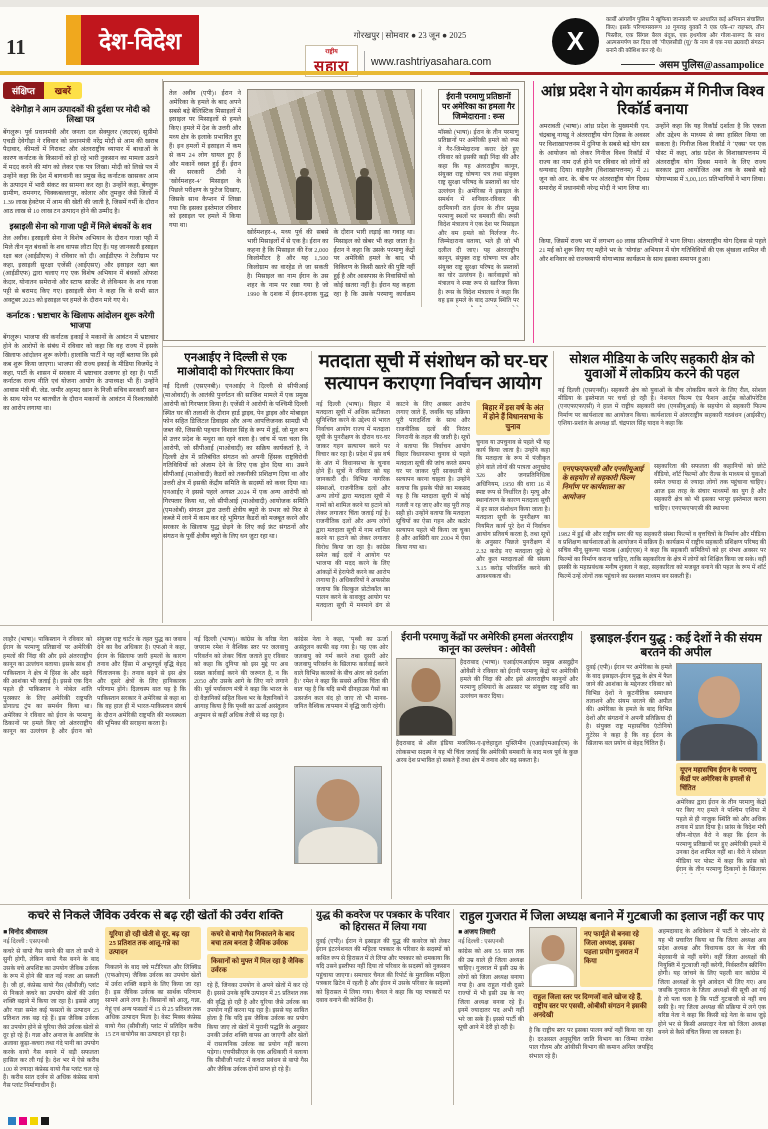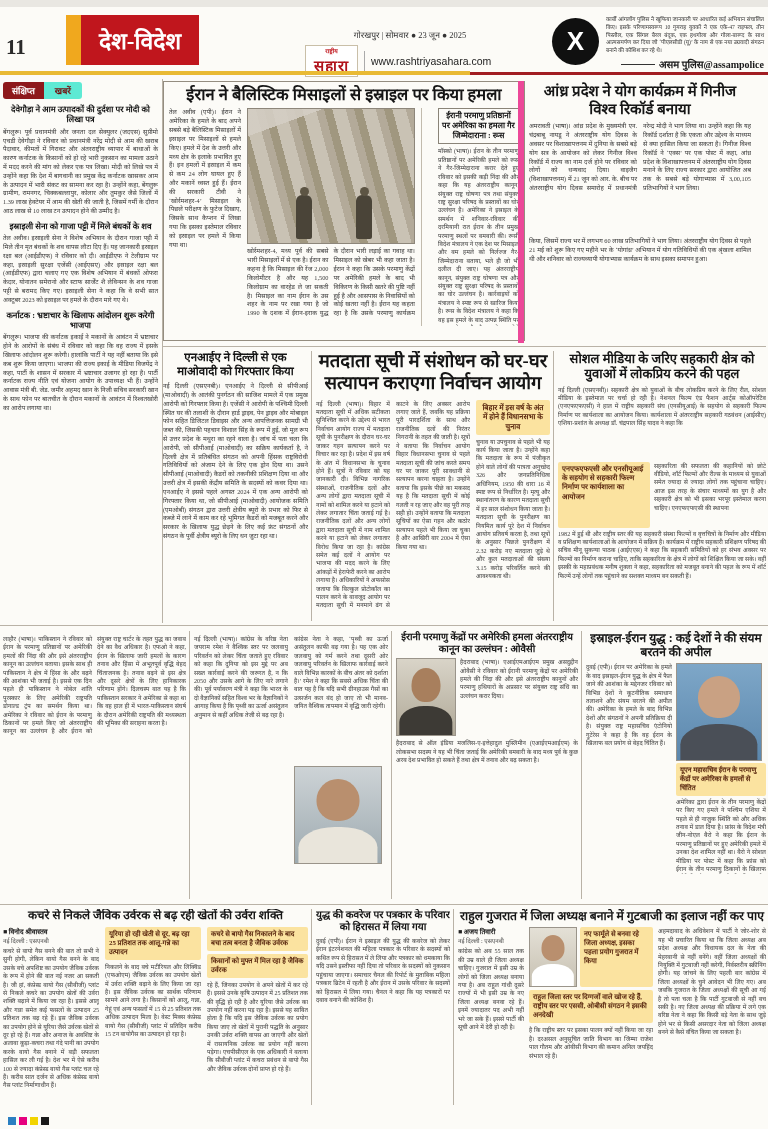--- a/index.html
+++ b/index.html
@@ -26,21 +26,21 @@
   .photo-rubble{border:1px solid #8d867a;background:
       linear-gradient(160deg,rgba(212,206,196,.9) 0 14%,rgba(0,0,0,0) 14%),
       repeating-linear-gradient(75deg,#c9c2b4 0 13px,#b3aa99 13px 21px,#a0977f 21px 29px),
       repeating-linear-gradient(-20deg,rgba(120,112,98,.5) 0 6px,rgba(0,0,0,0) 6px 26px),
       linear-gradient(#d8d1c4,#968c7a);}
   .soldier{position:absolute;bottom:4px;width:16px;height:44px;background:#4a4438;
            border-radius:6px 6px 2px 2px;}
   .soldier::before{content:"";position:absolute;top:-8px;left:4px;width:9px;height:9px;
            background:#5d5544;border-radius:50%;}
   .badge-l{background:#8e191b;color:#fff;font-weight:bold;font-size:9px;padding:2px 9px;border-radius:3px 0 0 3px;}
-  .badge-r{background:#5eead4;color:#73100f;font-weight:bold;font-size:9px;padding:2px 11px;border-radius:0 3px 3px 0;}
+  .badge-r{background:#fde047;color:#73100f;font-weight:bold;font-size:9px;padding:2px 11px;border-radius:0 3px 3px 0;}
   .brief-title{font-size:8.3px;font-weight:bold;text-align:center;color:#151515;margin:6px 0 2px;line-height:1.25;}
   .sub-box-title{border:1px solid #8a8478;padding:2px 3px;font-size:8px;font-weight:bold;
            text-align:center;color:#151515;line-height:1.25;margin-bottom:3px;}
   .colrow{display:flex;gap:6px;}
   .byline{font-size:6.8px;font-weight:bold;color:#222;}
   .byline-sub{font-size:6.2px;color:#444;}
   .sq{display:inline-block;width:8px;height:8px;margin-right:3px;}
 </style>
 </head>
 <body>
@@ -93,38 +93,37 @@
       <div class="brief-title">इस्राइली सेना को गाजा पट्टी में मिले बंधकों के शव</div>
       <div class="body-txt">तेल अवीव। इस्राइली सेना ने विशेष अभियान के दौरान गाजा पट्टी में मिले तीन मृत बंधकों के शव वापस लौटा दिए हैं। यह जानकारी इस्राइल रक्षा बल (आईडीएफ) ने रविवार को दी। आईडीएफ ने टेलीग्राम पर कहा, इस्राइली सुरक्षा एजेंसी (आईएसए) और इस्राइल रक्षा बल (आईडीएफ) द्वारा चलाए गए एक विशेष अभियान में बंधकों ओफरा केदार, योनातन समेरानो और स्टाफ सार्जेंट शै लेविन्सन के शव गाजा पट्टी से बरामद किए गए। इस्राइली सेना ने कहा कि वे सभी सात अक्टूबर 2023 को इस्राइल पर हमले के दौरान मारे गए थे।</div>
     </div>
     <div>
       <div class="brief-title">कर्नाटक : भ्रष्टाचार के खिलाफ आंदोलन शुरू करेगी भाजपा</div>
       <div class="body-txt">बेंगलुरू। भाजपा की कर्नाटक इकाई ने मकानों के आवंटन में भ्रष्टाचार होने के आरोपों के संबंध में रविवार को कहा कि वह राज्य में इसके खिलाफ आंदोलन शुरू करेगी। हालांकि पार्टी ने यह नहीं बताया कि इसे कब शुरू किया जाएगा। भाजपा की राज्य इकाई के मीडिया विजयेंद्र ने कहा, पार्टी के शासन में सरकार में भ्रष्टाचार उजागर हो रहा है। पार्टी कर्नाटक राज्य नीति एवं योजना आयोग के उपाध्यक्ष भी हैं। उन्होंने आवास मंत्री बी. जेड. जमीर अहमद खान के निजी सचिव सरकारी खान के साथ फोन पर बातचीत के दौरान मकानों के आवंटन में रिश्वतखोरी का आरोप लगाया था।</div>
     </div>
   </div>
 
   <div class="abs clip" style="left:163px;top:74px;width:362px;height:260px;border:1px solid #948d80;padding:3px 5px;box-sizing:border-box;">
-    <div class="hd" style="font-size:16.5px;">ईरान ने बैलिस्टिक मिसाइलों से इस्राइल पर किया हमला</div>
     <div class="colrow" style="margin-top:4px;height:218px;overflow:hidden;">
       <div class="body-txt clip" style="width:72px;">तेल अवीव (एपी)। ईरान ने अमेरिका के हमले के बाद अपने सबसे बड़े बैलिस्टिक मिसाइलों में इस्राइल पर मिसाइलों से हमले किए। हमले में देश के उत्तरी और मध्य क्षेत्र के इलाके प्रभावित हुए हैं। इन हमलों में इस्राइल में कम से कम 24 लोग घायल हुए हैं और मकानें ध्वस्त हुई हैं। ईरान की सरकारी टीवी ने ‘खोर्रमशहर-4’ मिसाइल के पिछले परीक्षण के फुटेज दिखाए, जिसके साथ कैप्शन में लिखा गया कि इसका इस्तेमाल रविवार को इस्राइल पर हमले में किया गया था।</div>
       <div style="width:168px;">
         <div class="photo-rubble" style="position:relative;width:166px;height:134px;">
           <div class="soldier" style="left:48px;"></div>
           <div class="soldier" style="left:108px;"></div>
         </div>
         <div class="body-txt clip" style="margin-top:3px;height:78px;column-count:2;column-gap:5px;">खोर्रमशहर-4, मध्य पूर्व की सबसे भारी मिसाइलों में से एक है। ईरान का कहना है कि मिसाइल की रेंज 2,000 किलोमीटर है और यह 1,500 किलोग्राम का वारहेड ले जा सकती है। मिसाइल का नाम ईरान के उस शहर के नाम पर रखा गया है जो 1990 के दशक में ईरान-इराक युद्ध के दौरान भारी लड़ाई का गवाह था। मिसाइल को खेबर भी कहा जाता है। ईरान ने कहा कि उसके परमाणु केंद्रों पर अमेरिकी हमले के बाद भी विकिरण के किसी खतरे की पुष्टि नहीं हुई है और आसपास के निवासियों को कोई खतरा नहीं है। ईरान यह कहता रहा है कि उसके परमाणु कार्यक्रम सिर्फ शांतिपूर्ण उद्देश्यों के लिए हैं, साथ ही अमेरिकी खुफिया एजेंसियों का अनुमान है कि ईरान सक्रिय रूप से हथियार निर्मित नहीं कर रहा है। हालांकि ट्रंप और इस्राइल के नेताओं ने दावा किया कि ईरान जल्द परमाणु हथियार तैयार कर सकता है, जिससे पहले एक अवनत खतरा बन जाएगा।</div>
       </div>
       <div class="clip" style="flex:1;border-left:1px solid #c2bbad;padding-left:16px;">
         <div class="sub-box-title">ईरानी परमाणु प्रतिष्ठानों पर अमेरिका का हमला गैर जिम्मेदाराना : रूस</div>
         <div class="body-sm">मॉस्को (भाषा)। ईरान के तीन परमाणु प्रतिष्ठानों पर अमेरिकी हमले को रूस ने गैर-जिम्मेदाराना करार देते हुए रविवार को इसकी कड़ी निंदा की और कहा कि यह अंतरराष्ट्रीय कानून, संयुक्त राष्ट्र घोषणा पत्र तथा संयुक्त राष्ट्र सुरक्षा परिषद के प्रस्तावों का घोर उल्लंघन है। अमेरिका ने इस्राइल के समर्थन में शनिवार-रविवार की दरमियानी रात ईरान के तीन प्रमुख परमाणु स्थलों पर बमबारी की। रूसी विदेश मंत्रालय ने एक देश पर मिसाइल और बम हमले को निर्लज्ज गैर-जिम्मेदाराना बताया, भले ही जो भी दलील दी जाए। यह अंतरराष्ट्रीय कानून, संयुक्त राष्ट्र घोषणा पत्र और संयुक्त राष्ट्र सुरक्षा परिषद के प्रस्तावों का घोर उल्लंघन है। कार्रवाइयों को मंत्रालय ने स्पष्ट रूप से खारिज किया है। रूस के विदेश मंत्रालय ने कहा कि वह इस हमले के बाद उत्पन्न स्थिति पर नजर रखे हुए है और उसने एक ऐसे देश पर हमला करने के फैसले की निंदा करते हुए संयुक्त राष्ट्र सुरक्षा परिषद का आह्वान किया।</div>
       </div>
     </div>
   </div>
 
-  <div class="abs clip" style="left:518px;top:74px;width:233px;height:262px;border-left:6px solid #ec4899;padding-left:5px;box-sizing:border-box;">
+  <div class="abs clip" style="left:533px;top:74px;width:233px;height:262px;border-left:1px solid #ec4899;padding-left:5px;box-sizing:border-box;">
     <div class="hd" style="font-size:15px;margin-top:2px;">आंध्र प्रदेश ने योग कार्यक्रम में गिनीज विश्व रिकॉर्ड बनाया</div>
     <div class="body-txt clip" style="margin-top:4px;height:112px;column-count:2;column-gap:6px;">अमरावती (भाषा)। आंध्र प्रदेश के मुख्यमंत्री एन. चंद्रबाबू नायडू ने अंतरराष्ट्रीय योग दिवस के अवसर पर विशाखापत्तनम में दुनिया के सबसे बड़े योग सत्र के आयोजन को लेकर गिनीज विश्व रिकॉर्ड में राज्य का नाम दर्ज होने पर रविवार को लोगों को धन्यवाद दिया। वाइजैग (विशाखापत्तनम) में 21 जून को आर. के. बीच पर अंतरराष्ट्रीय योग दिवस समारोह में प्रधानमंत्री नरेन्द्र मोदी ने भाग लिया था। उन्होंने कहा कि यह रिकॉर्ड दर्शाता है कि एकता और उद्देश्य के माध्यम से क्या हासिल किया जा सकता है। गिनीज विश्व रिकॉर्ड ने ‘एक्स’ पर एक पोस्ट में कहा, आंध्र प्रदेश के विशाखापत्तनम में अंतरराष्ट्रीय योग दिवस मनाने के लिए राज्य सरकार द्वारा आयोजित अब तक के सबसे बड़े योगाभ्यास में 3,00,105 प्रतिभागियों ने भाग लिया।</div>
     <div class="body-txt clip" style="margin-top:3px;height:40px;">किया, जिसमें राज्य भर में लगभग 60 लाख प्रतिभागियों ने भाग लिया। अंतरराष्ट्रीय योग दिवस से पहले 21 मई को शुरू किए गए महीने भर के ‘योगांध्र’ अभियान में योग गतिविधियों की एक श्रृंखला शामिल थी और शनिवार को राज्यव्यापी योगाभ्यास कार्यक्रम के साथ इसका समापन हुआ।</div>
   </div>
 
   <div class="hr" style="left:162px;top:339px;width:604px;"></div>
 
   <div class="abs clip" style="left:163px;top:344px;width:145px;height:272px;">
     <div class="hd" style="font-size:11.5px;">एनआईए ने दिल्ली से एक माओवादी को गिरफ्तार किया</div>
     <div class="body-txt clip" style="margin-top:4px;height:236px;">नई दिल्ली (एसएनबी)। एनआईए ने दिल्ली से सीपीआई (माओवादी) के आतंकी पुनर्गठन की साजिश मामले में एक प्रमुख आरोपी को गिरफ्तार किया है। एजेंसी ने आरोपी के पश्चिमी दिल्ली स्थित घर की तलाशी के दौरान हार्ड ड्राइव, पेन ड्राइव और मोबाइल फोन सहित डिजिटल डिवाइस और अन्य आपत्तिजनक सामग्री भी जब्त की, जिसकी पहचान विशाल सिंह के रूप में हुई, जो मूल रूप से उत्तर प्रदेश के मथुरा का रहने वाला है। जांच में पता चला कि आरोपी, जो सीपीआई (माओवादी) का सक्रिय कार्यकर्ता है, ने दिल्ली क्षेत्र में प्रतिबंधित संगठन को अपनी हिंसक राष्ट्रविरोधी गतिविधियों को अंजाम देने के लिए एक ड्रोन दिया था। उसने सीपीआई (माओवादी) कैडरों को तकनीकी प्रशिक्षण दिया था और उत्तरी क्षेत्र में इसकी केंद्रीय समिति के सदस्यों को कवर दिया था। एनआईए ने इससे पहले अगस्त 2024 में एक अन्य आरोपी को गिरफ्तार किया था, जो सीपीआई (माओवादी) आयोजक समिति (एमओबी) संगठन द्वारा उत्तरी क्षेत्रीय ब्यूरो के प्रभार को फिर से कब्जे में लाने में काम कर रहे भूमिगत कैडरों को मजबूत करने और सरकार के खिलाफ युद्ध छेड़ने के लिए कई फ्रंट संगठनों और संगठन के पूर्वी क्षेत्रीय ब्यूरो के लिए धन जुटा रहा था।</div>
@@ -143,21 +142,21 @@
       </div>
     </div>
   </div>
 
   <div class="vr" style="left:553px;top:344px;height:270px;"></div>
 
   <div class="abs clip" style="left:558px;top:344px;width:208px;height:272px;">
     <div class="hd" style="font-size:13px;">सोशल मीडिया के जरिए सहकारी क्षेत्र को युवाओं में लोकप्रिय करने की पहल</div>
     <div class="body-sm clip" style="margin-top:4px;height:74px;">नई दिल्ली (एसएनबी)। सहकारी क्षेत्र को युवाओं के बीच लोकप्रिय करने के लिए रील, सोशल मीडिया के इस्तेमाल पर चर्चा हो रही है। नेशनल फिल्म एंड फैशन आर्ट्स कोऑपरेटिव (एनएफएफएसी) ने हाल में राष्ट्रीय सहकारी संघ (एनसीयूआई) के सहयोग से सहकारी फिल्म निर्माण पर कार्यशाला का आयोजन किया। कार्यशाला में अंतरराष्ट्रीय सहकारी गठबंधन (आईसीए) एशिया-प्रशांत के अध्यक्ष डॉ. चंद्रपाल सिंह यादव ने कहा कि</div>
     <div style="display:flex;gap:4px;margin-top:2px;height:66px;">
-      <div class="ybox clip" style="width:84px;font-size:7.2px;">एनएफएफएसी और एनसीयूआई के सहयोग से सहकारी फिल्म निर्माण पर कार्यशाला का आयोजन</div>
+      <div class="ybox clip" style="width:84px;font-size:7.2px;font-style:italic;">एनएफएफएसी और एनसीयूआई के सहयोग से सहकारी फिल्म निर्माण पर कार्यशाला का आयोजन</div>
       <div class="body-sm clip" style="flex:1;">सहकारिता की सफलता की कहानियों को छोटे वीडियो, शॉर्ट फिल्मों और रील्स के माध्यम से युवाओं समेत ज्यादा से ज्यादा लोगों तक पहुंचाना चाहिए। आज इस तरह के संचार माध्यमों का युग है और सहकारी क्षेत्र को भी इसका भरपूर इस्तेमाल करना चाहिए। एनएफएफएसी की स्थापना</div>
     </div>
     <div class="body-sm clip" style="margin-top:2px;height:96px;">1982 में हुई थी और राष्ट्रीय स्तर की यह सहकारी संस्था फिल्मों व वृत्तचित्रों के निर्माण और मीडिया व प्रशिक्षण कार्यशालाओं के आयोजन में सक्रिय है। कार्यक्रम में राष्ट्रीय सहकारी प्रशिक्षण परिषद की सचिव मीनू सुकन्या पाठक (आईएएस) ने कहा कि सहकारी समितियों को हर संभव अवसर पर फिल्मों का निर्माण कराना चाहिए, ताकि सहकारिता के क्षेत्र में लोगों को शिक्षित किया जा सके। वहीं इसकी के महाप्रबंधक मनीष शुक्ला ने कहा, सहकारिता को मजबूत बनाने की पहल के रूप में शॉर्ट फिल्में उन्हें लोगों तक पहुंचाने का सशक्त माध्यम बन सकती हैं।</div>
   </div>
 
   <div class="hr" style="left:0;top:618px;width:768px;"></div>
 
   <div class="abs clip" style="left:3px;top:624px;width:183px;height:268px;">
     <div class="body-sm clip" style="margin-top:4px;height:232px;column-count:2;column-gap:5px;">लाहौर (भाषा)। पाकिस्तान ने रविवार को ईरान के परमाणु प्रतिष्ठानों पर अमेरिकी हमलों की निंदा की और इसे अंतरराष्ट्रीय कानून का उल्लंघन बताया। इसके साथ ही पाकिस्तान ने क्षेत्र में हिंसा के और बढ़ने की आशंका भी जताई है। इससे एक दिन पहले ही पाकिस्तान ने नोबेल शांति पुरस्कार के लिए अमेरिकी राष्ट्रपति डोनाल्ड ट्रंप का समर्थन किया था। अमेरिका ने रविवार को ईरान के परमाणु ठिकानों पर हमले किए जो अंतरराष्ट्रीय कानून का उल्लंघन है और ईरान को संयुक्त राष्ट्र चार्टर के तहत युद्ध का जवाब देने का वैध अधिकार है। एफओ ने कहा, ईरान के खिलाफ जारी हमलों के कारण तनाव और हिंसा में अभूतपूर्व वृद्धि बेहद चिंताजनक है। तनाव बढ़ने से इस क्षेत्र और दूसरे क्षेत्रों के लिए हानिकारक परिणाम होंगे। दिलचस्प बात यह है कि पाकिस्तान सरकार ने अमेरिका से कहा था कि वह हाल ही में भारत-पाकिस्तान संघर्ष के दौरान अमेरिकी राष्ट्रपति की मध्यस्थता की भूमिका की सराहना करता है।</div>
   </div>

